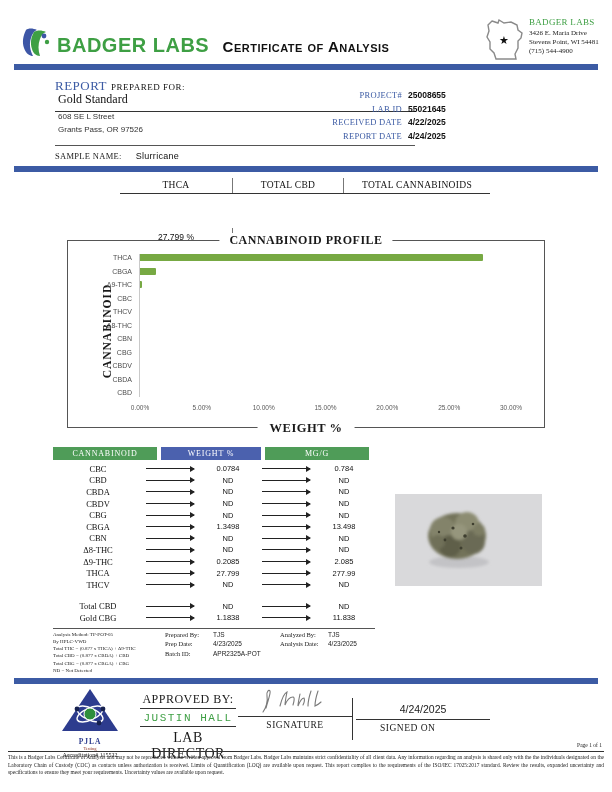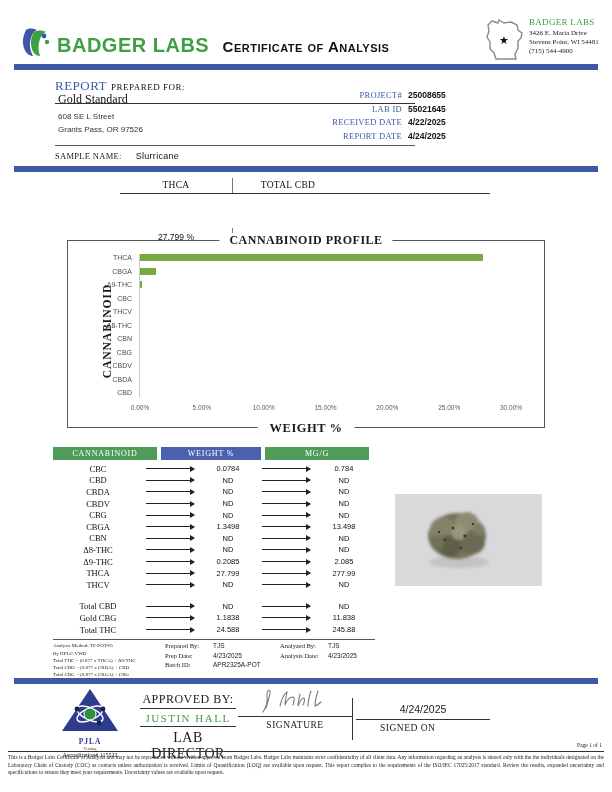--- a/index.html
+++ b/index.html
@@ -13,21 +13,21 @@
   .hdr-title{position:absolute;left:176px;top:38px;width:260px;text-align:center;
              font-family:"Liberation Sans",sans-serif;font-weight:700;font-size:15px;
              font-variant:small-caps;letter-spacing:.5px;color:#111;}
   .hdr-right{position:absolute;left:484px;top:17px;display:flex;gap:3px;}
   .hdr-right-txt{font-size:7px;line-height:1.25;color:#222;}
   .hdr-right-name{color:#3e9f44;font-size:9px;letter-spacing:.3px;margin-bottom:1px;}
   .bluebar{position:absolute;left:14px;width:584px;height:6px;background:#3c5ba4;}
 
   
   .rep-head{position:absolute;left:55px;top:76px;width:360px;border-bottom:1.5px solid #333;
-            padding-bottom:9px;}
+            padding-bottom:17px;}
   .rep-head .r1{color:#3c5ba4;font-size:13px;letter-spacing:.5px;}
   .rep-head .r2{color:#111;font-size:9px;letter-spacing:.5px;}
   .client{position:absolute;left:58px;top:92px;}
   .client-name{font-size:12px;color:#111;}
   .client-addr{font-family:"Liberation Sans",sans-serif;font-size:8px;color:#333;margin-top:4px;line-height:1.6;}
   .meta{position:absolute;left:230px;top:90px;width:230px;}
   .meta-row{display:flex;justify-content:flex-end;align-items:baseline;margin-bottom:3.5px;}
   .meta-label{color:#3c5ba4;font-size:8.5px;letter-spacing:.3px;text-align:right;}
   .meta-value{font-family:"Liberation Sans",sans-serif;font-weight:700;font-size:8.5px;
               color:#111;width:52px;margin-left:6px;}
@@ -93,21 +93,21 @@
   
   .photo{position:absolute;left:395px;top:494px;width:147px;height:92px;}
 
   
   .pjla{position:absolute;left:48px;top:688px;width:84px;text-align:center;}
   .pjla-name{color:#2d3c8e;font-weight:700;font-size:7.5px;letter-spacing:1px;margin-top:1px;}
   .pjla-sub{color:#8b2e20;font-size:4.5px;}
   .pjla-accr{font-size:6px;color:#111;margin-top:1px;}
   .appr{position:absolute;left:140px;top:692px;width:96px;text-align:center;}
   .appr-lbl{font-size:12px;letter-spacing:.5px;border-bottom:1.2px solid #333;padding-bottom:1px;}
-  .appr-name{color:#3e9f44;font-size:11px;letter-spacing:1.5px;padding:3px 0 2px;border-bottom:1.2px solid #333;}
+  .appr-name{color:#3e9f44;font-size:11px;letter-spacing:1.5px;padding:3px 0 2px;border-bottom:1.2px solid #333;font-family:Liberation Mono, monospace;}
   .appr-title{font-size:14px;letter-spacing:.5px;padding-top:3px;}
   .sig-block{position:absolute;left:238px;top:688px;width:114px;text-align:center;}
   .sig-line{border-top:1px solid #333;margin-top:28px;}
   .sig-lbl{font-size:9.5px;letter-spacing:.5px;padding-top:3px;font-family:Liberation Serif, serif;}
   .sig-img{position:absolute;left:18px;top:-2px;}
   .vdiv{position:absolute;left:352px;top:698px;height:42px;width:1px;background:#333;}
   .date-block{position:absolute;left:356px;top:688px;width:134px;text-align:center;}
   .date-val{font-family:"Liberation Sans",sans-serif;font-size:10.5px;padding-top:15px;padding-bottom:4px;}
   .date-line{border-top:1px solid #333;}
   .date-lbl{font-size:9.5px;letter-spacing:.5px;padding-top:3px;text-align:left;padding-left:24px;}
@@ -190,20 +190,21 @@
   <div class="sample">
     <span>SAMPLE NAME:</span><b>Slurricane</b>
   </div>
 
   <div class="bluebar" style="top:166px"></div>
 
   <div class="summary">
     <div class="sum-row sum-head" id="summary-head">
         <div class="sum-cell c0">THCA</div>
         <div class="sum-cell c1">TOTAL CBD</div>
+        <div class="sum-cell c2">TOTAL CANNABINOIDS</div>
       </div>
     <div class="sum-hr"></div>
     <div class="sum-row sum-vals" id="summary-vals">
         <div class="sum-cell c0">27.799 %</div>
         <div class="sum-cell c1">ND</div>
       </div>
   </div>
 
   <div class="chart-box">
     <div class="chart-title">CANNABINOID PROFILE</div>
@@ -353,27 +354,20 @@
           <span class="rt-val">ND</span>
           <span class="rt-arrow"></span>
           <span class="rt-val">ND</span>
         </div>
         <div class="rt-row">
           <span class="rt-name">Gold CBG</span>
           <span class="rt-arrow"></span>
           <span class="rt-val">1.1838</span>
           <span class="rt-arrow"></span>
           <span class="rt-val">11.838</span>
-        </div>
-        <div class="rt-row">
-          <span class="rt-name">Total THC</span>
-          <span class="rt-arrow"></span>
-          <span class="rt-val">24.588</span>
-          <span class="rt-arrow"></span>
-          <span class="rt-val">245.88</span>
         </div>
       </div>
     <div class="rt-footline"></div>
     <div class="footnotes">
       <div class="fn-left" id="footnotes-left">
           <div>Analysis Method: TP-POT-05</div>
           <div>By HPLC-VWD</div>
           <div>Total THC = (0.877 x THCA) + Δ9-THC</div>
           <div>Total CBD = (0.877 x CBDA) + CBD</div>
           <div>Total CBG = (0.877 x CBGA) + CBG</div>

